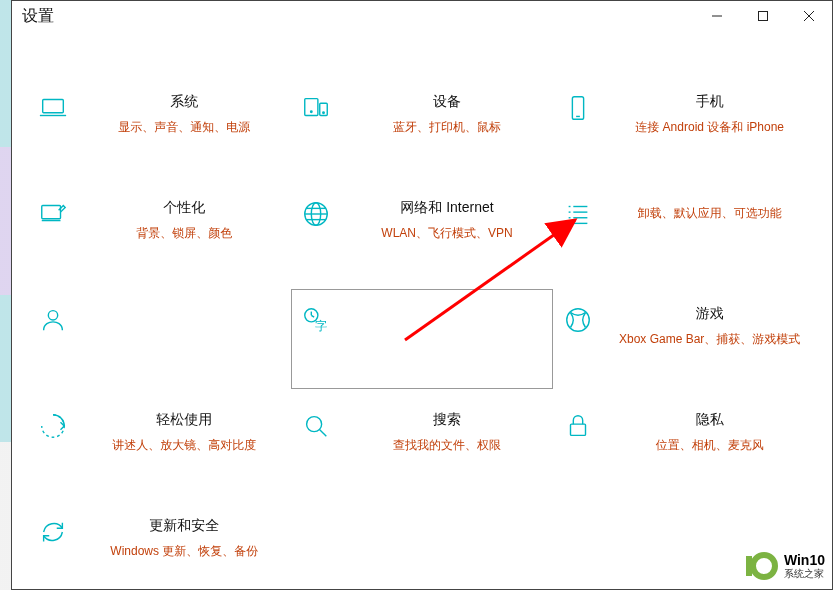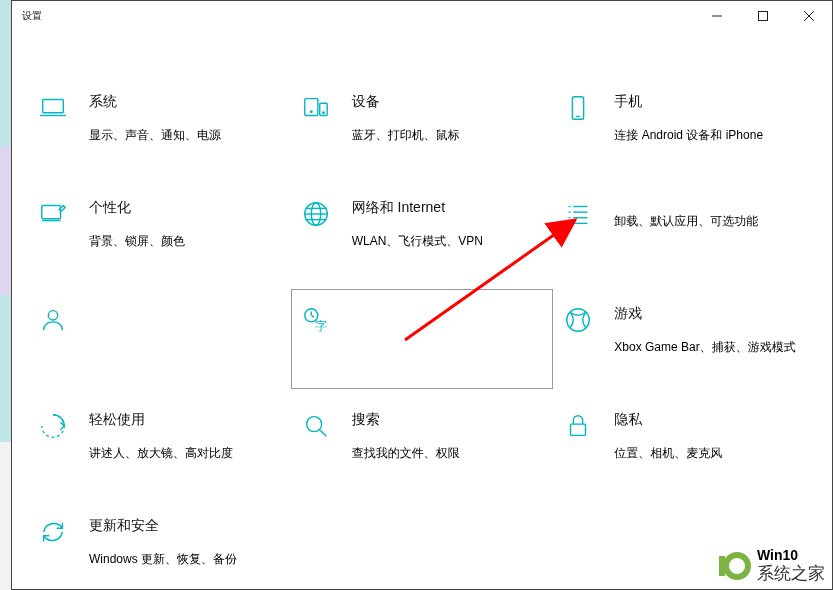--- a/index.html
+++ b/index.html
@@ -26,21 +26,21 @@
     display: flex;
     flex-direction: column;
   }
   .titlebar {
     height: 30px;
     display: flex;
     align-items: center;
     justify-content: space-between;
     padding-left: 10px;
   }
-  .titlebar-title { font-size: 10px; color: #111; }
+  .titlebar-title { font-size: 16px; color: #111; }
   .titlebar-controls { display: flex; }
   .titlebar-btn {
     width: 46px; height: 30px;
     display: flex; align-items: center; justify-content: center;
     font-size: 12px; color: #222;
   }
   .titlebar-btn svg { width: 10px; height: 10px; stroke: #222; stroke-width: 1; fill: none; }
   .content {
     flex: 1;
     padding: 46px 16px 16px 16px;
@@ -60,44 +60,44 @@
   }
   .tile.highlight { border: 1px solid #999; background: #fff; }
   .tile-icon {
     width: 36px; height: 36px;
     flex-shrink: 0;
     display: flex; align-items: center; justify-content: center;
     margin-right: 18px;
     margin-top: -2px;
   }
   .tile-icon svg { width: 30px; height: 30px; stroke: #00b7c3; stroke-width: 1.5; fill: none; }
-  .tile-text { flex: 1; }
+  .tile-text { flex: 1; text-align: center; }
   .tile-title { font-size: 14px; color: #111; line-height: 1.4; }
-  .tile-sub   { font-size: 12px; color: #000000; margin-top: 14px; line-height: 1.5; }
+  .tile-sub   { font-size: 12px; color: #c2410c; margin-top: 6px; line-height: 1.5; }
   
   .arrow {
     position: absolute;
     left: 395px; top: 210px;
     pointer-events: none;
   }
   .arrow svg { overflow: visible; }
   .watermark {
     position: absolute;
     right: 8px; bottom: 4px;
     display: flex; align-items: center;
     font-size: 12px;
     z-index: 10;
   }
   .watermark .logo {
     width: 40px; height: 40px; margin-right: 4px;
     display: flex; align-items: center; justify-content: center;
   }
   .watermark .wm-text { line-height: 1.2; }
   .watermark .wm-title { font-weight: bold; font-size: 14px; }
-  .watermark .wm-sub { font-size: 17px; color: #333; }
+  .watermark .wm-sub { font-size: 10px; color: #333; }
 </style>
 </head>
 <body>
 
 <div class="sliver-left"></div>
 
 <div class="window">
   <div class="titlebar">
     <span class="titlebar-title">设置</span>
     <div class="titlebar-controls">

